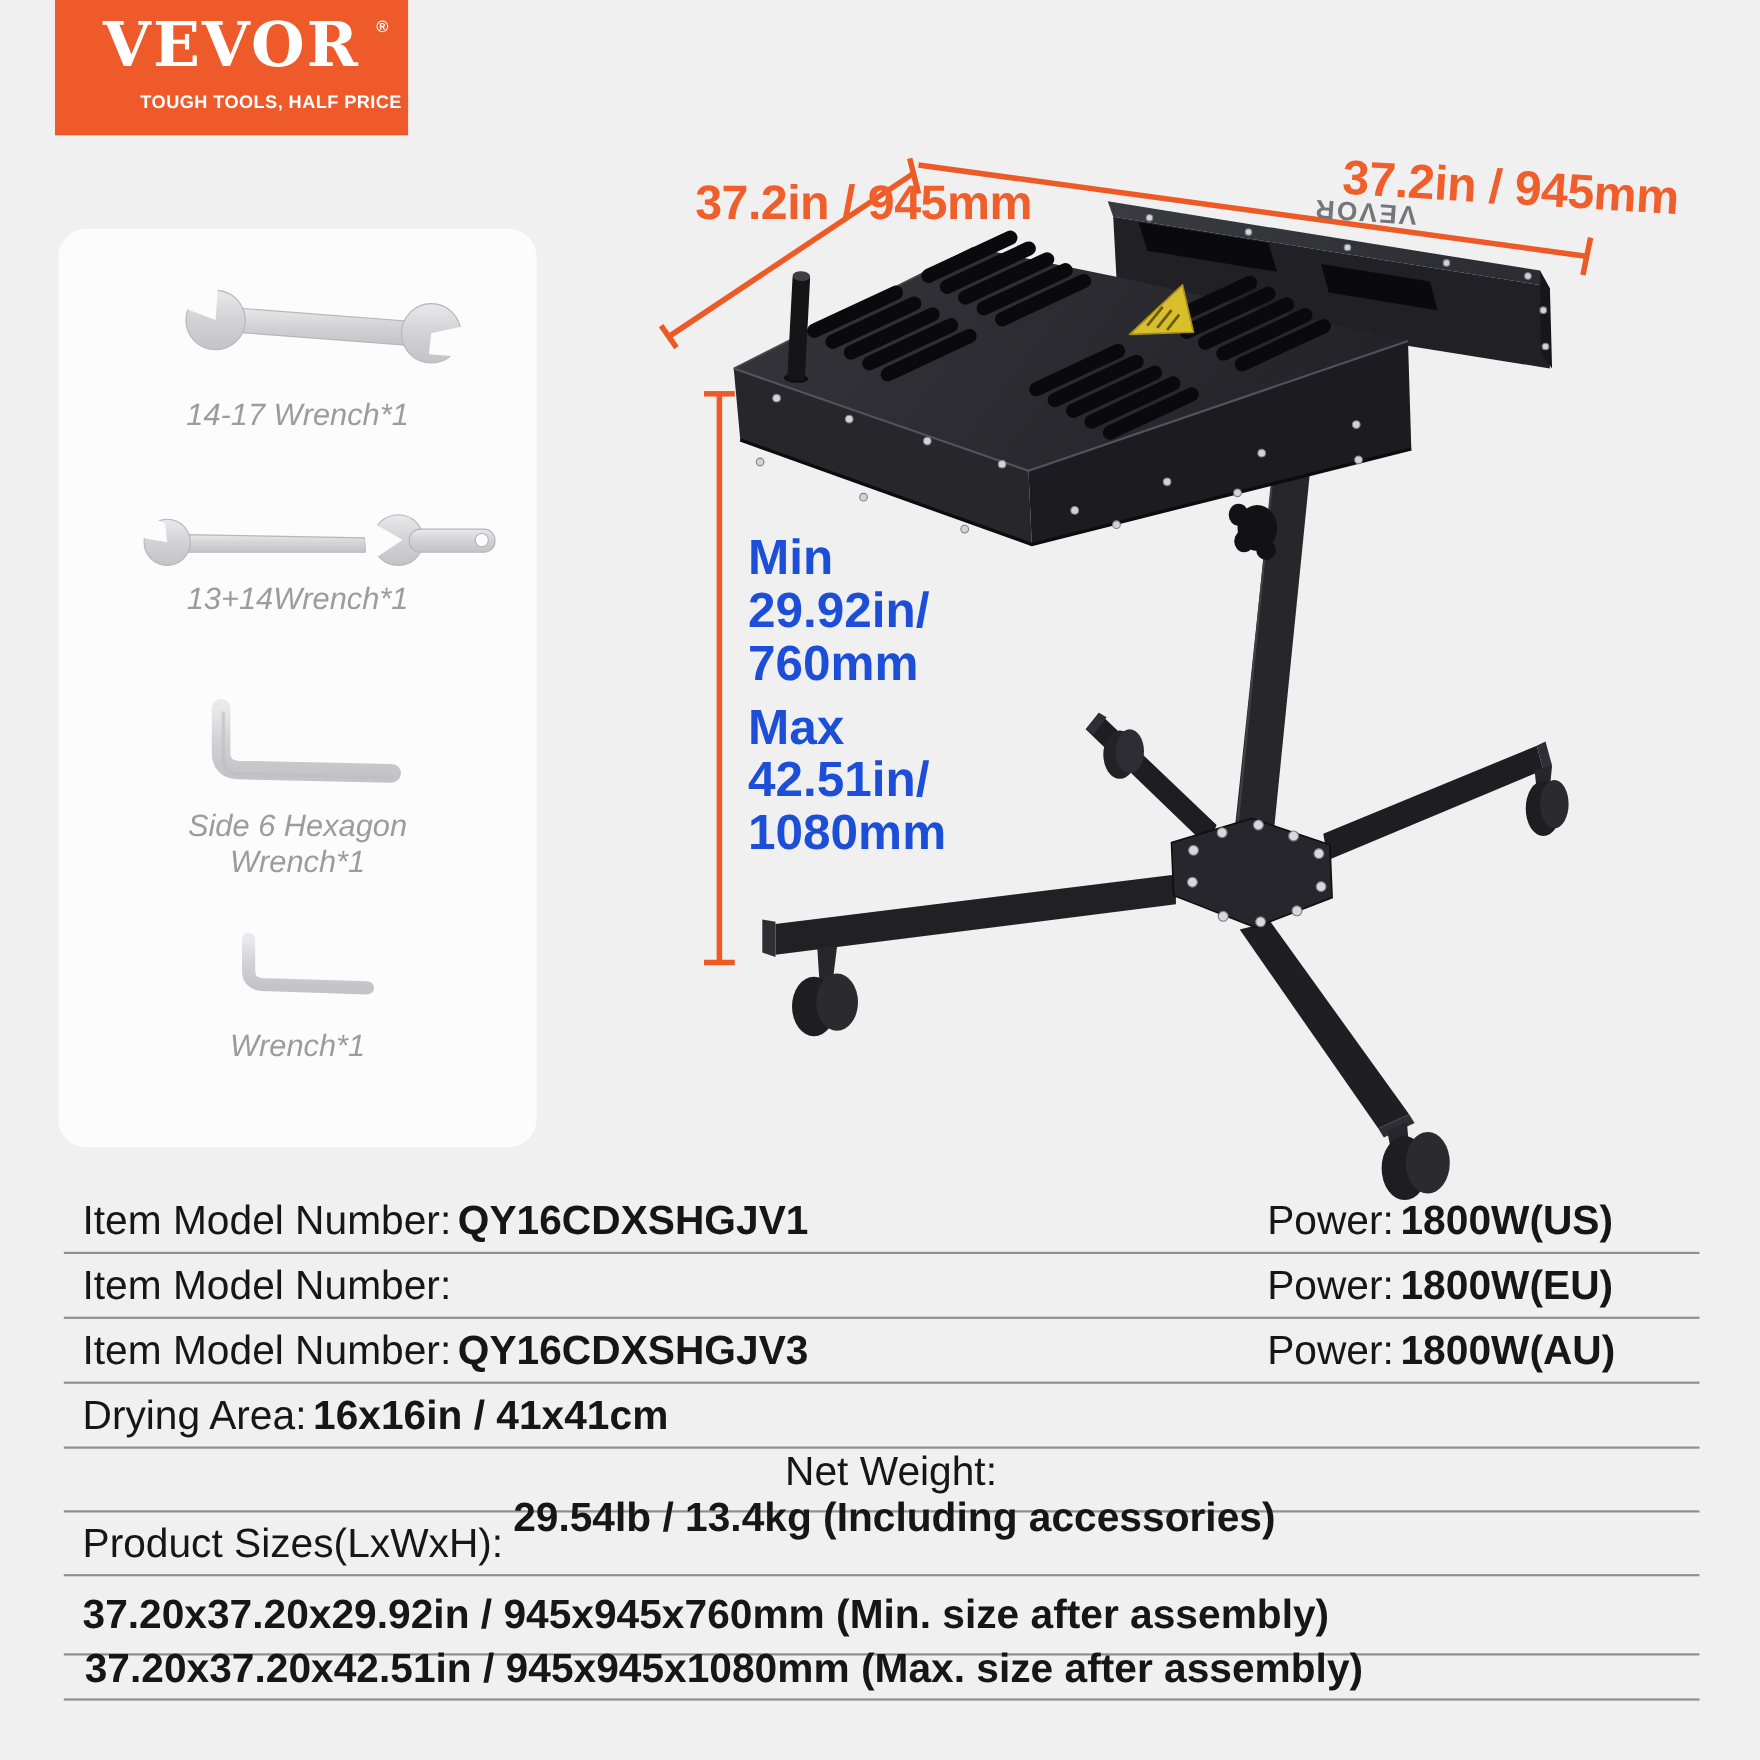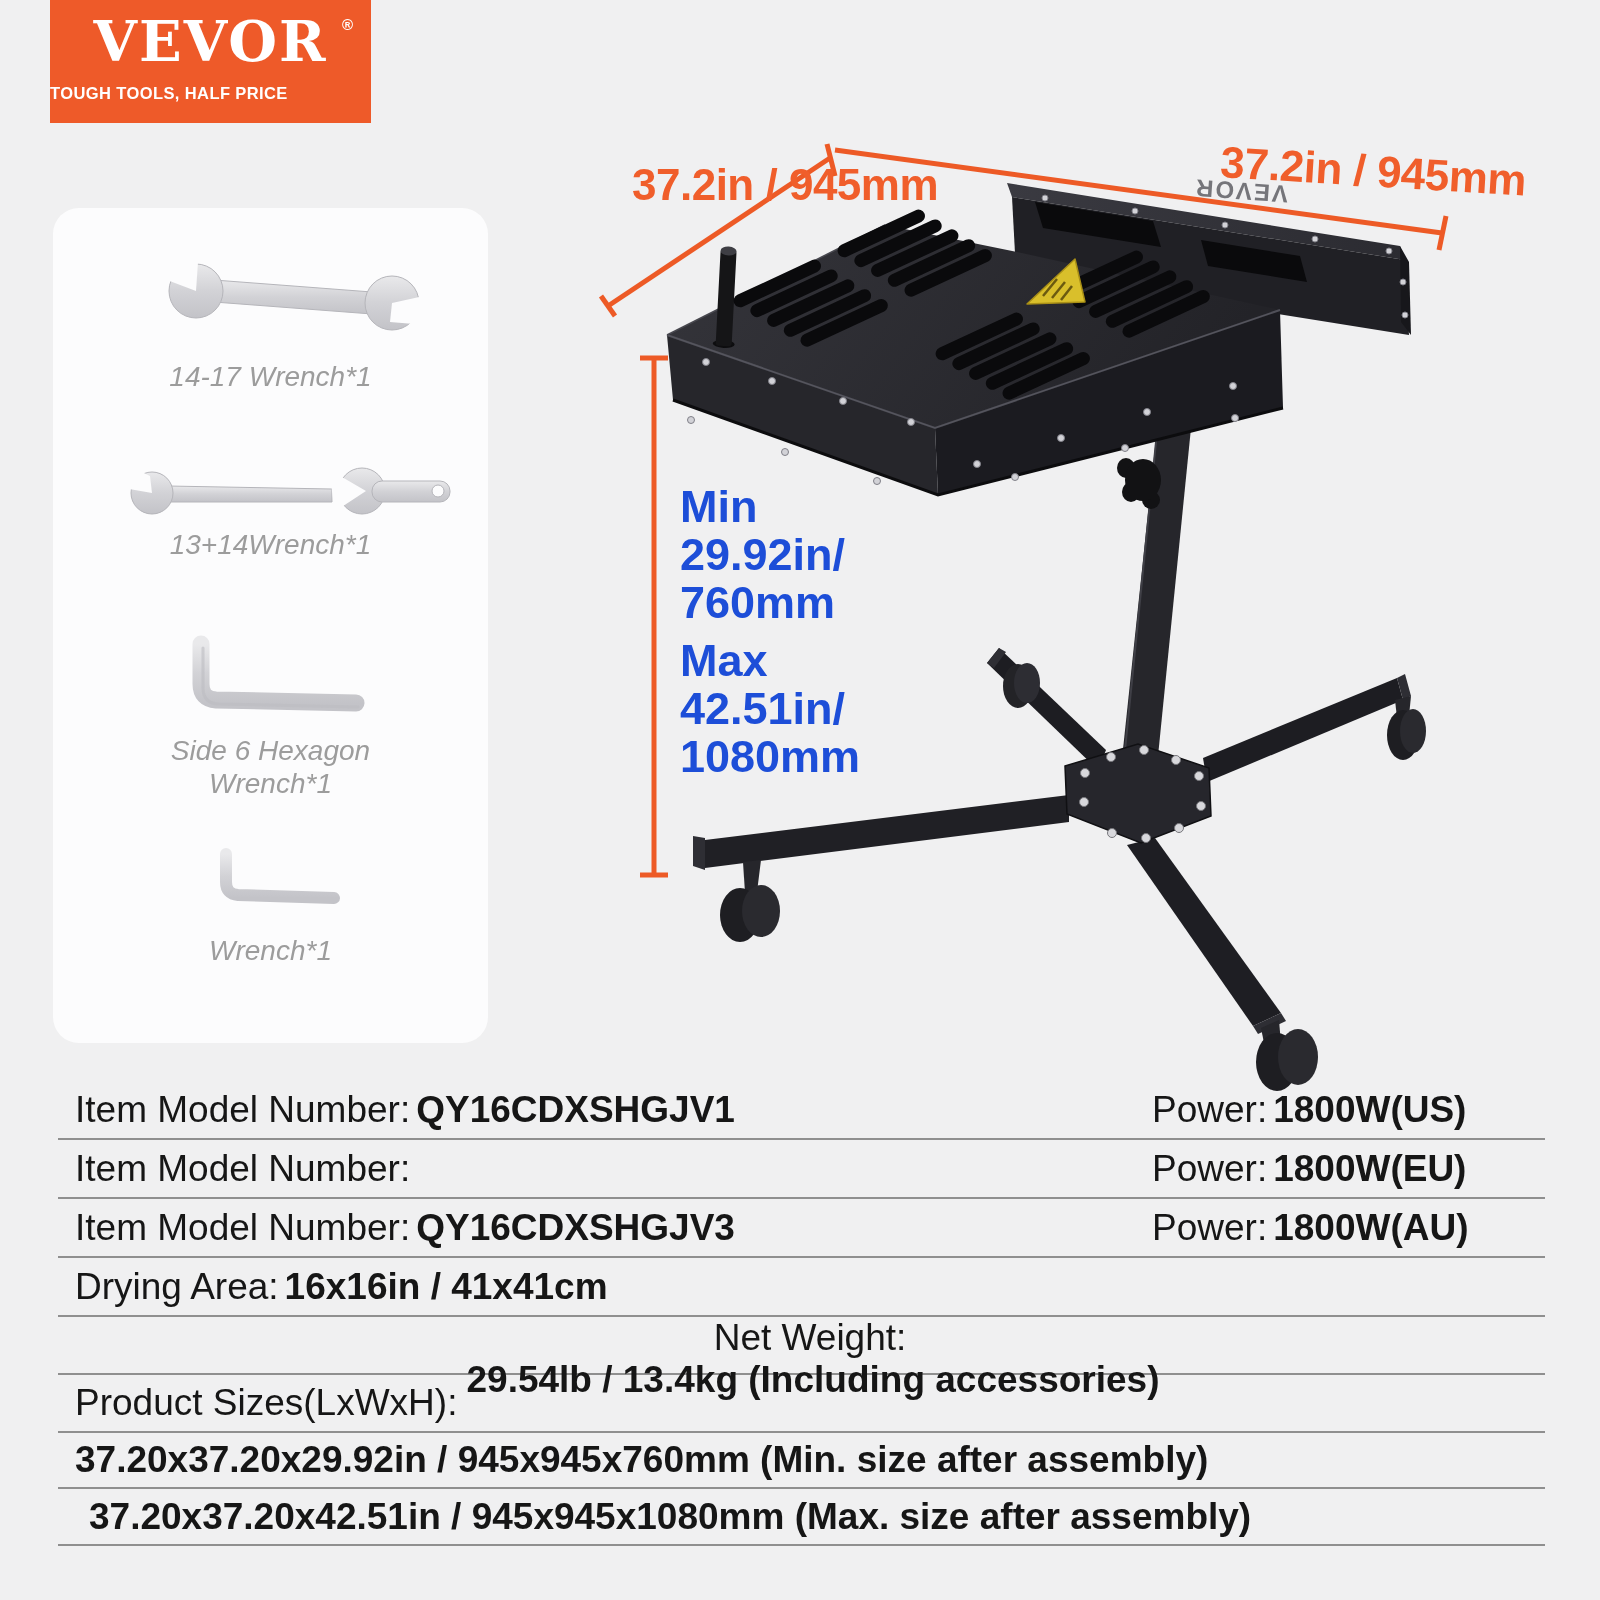--- a/index.html
+++ b/index.html
@@ -5,22 +5,22 @@
   html,body{margin:0;padding:0;}
   .page{
     position:relative;width:1600px;height:1600px;overflow:hidden;
     background:#f0f0f1;font-family:"Liberation Sans",sans-serif;
   }
   
   .logo{position:absolute;left:50px;top:0;width:321px;height:123px;background:#ee5a29;}
   .logo-text{position:absolute;left:0;top:8px;width:100%;text-align:center;
     font-family:"DejaVu Serif",serif;font-weight:bold;font-size:56px;color:#fff;letter-spacing:2px;}
   .logo-reg{position:absolute;right:18px;top:16px;font-size:15px;color:#fff;font-family:"Liberation Sans",sans-serif;font-weight:bold;}
-  .logo-tag{position:absolute;left:0;top:84px;width:100%;text-align:left;
-    font-weight:bold;font-size:16.5px;color:#fff;letter-spacing:0.4px;}
+  .logo-tag{position:absolute;left:0;top:84px;width:100%;text-align:center;
+    font-weight:bold;font-size:16.5px;color:#fff;letter-spacing:0.4px;padding-left:36px;}
   
   .tools-panel{position:absolute;left:53px;top:208px;width:435px;height:835px;
     background:#fcfcfd;border-radius:26px;}
   .tools-art{position:absolute;left:0;top:0;}
   .tool-label{position:absolute;left:0;width:100%;text-align:center;
     color:#9c9c9c;font-size:28px;line-height:33px;font-weight:400;font-style:italic;}
   
   .product-art{position:absolute;left:560px;top:130px;}
   .dim-label{position:absolute;color:#f05e2b;font-weight:600;font-size:44px;letter-spacing:-0.5px;white-space:nowrap;}
   .dim-left{left:632px;top:160px;}
@@ -307,23 +307,23 @@
       <span class="spec-value">16x16in / 41x41cm</span>
     </div>
     <div class="spec-row" style="top:1317px;height:58px;flex-direction:column;">
       <span class="spec-label">Net Weight:</span>
       <span class="spec-value">29.54lb / 13.4kg (Including accessories)</span>
     </div>
     <div class="spec-row" style="top:1375px;height:58px;">
       <span class="spec-label">Product Sizes(LxWxH):</span>
       <span class="spec-value"></span>
     </div>
-    <div class="spec-row" style="top:1433px;height:56px;">
+    <div class="spec-row" style="top:1433px;height:72px;">
       <span class="spec-label"></span>
       <span class="spec-value" style="margin-left:0;">37.20x37.20x29.92in / 945x945x760mm (Min. size after assembly)</span>
     </div>
     <div class="spec-row" style="top:1489px;height:57px;">
       <span class="spec-label"></span>
-      <span class="spec-value" style="margin-left:14px;">37.20x37.20x42.51in / 945x945x1080mm (Max. size after assembly)</span>
+      <span class="spec-value" style="margin-left:2px;">37.20x37.20x42.51in / 945x945x1080mm (Max. size after assembly)</span>
     </div>
   </div>
 
 </div>
 
 </body></html>

